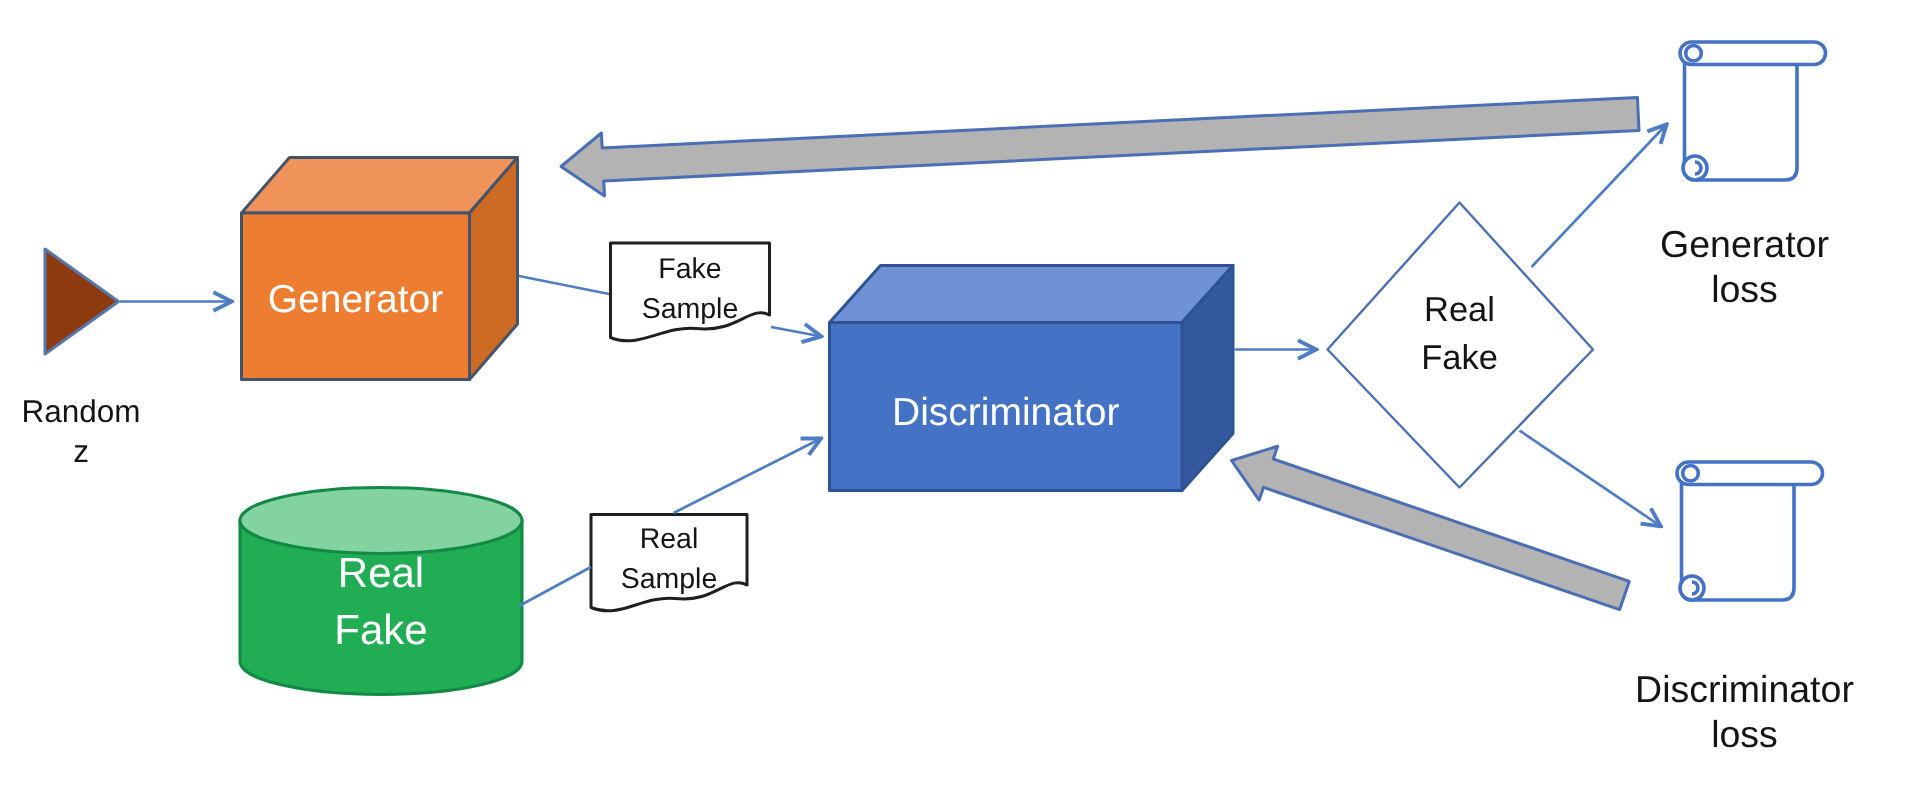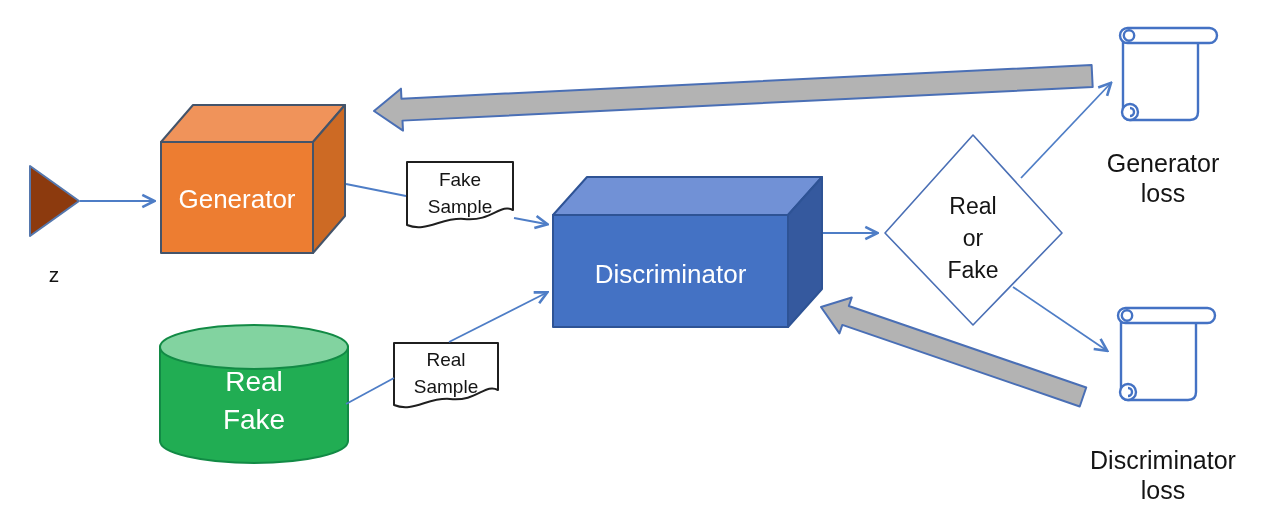--- a/index.html
+++ b/index.html
@@ -90,20 +90,21 @@
     <line class="conn" x1="346" y1="184" x2="406" y2="196"></line>
     <line class="conn" x1="514" y1="218" x2="546" y2="224" marker-end="url(#arrowOpen)"></line>
     <line class="conn" x1="346" y1="404" x2="394" y2="378"></line>
     <line class="conn" x1="449" y1="342" x2="546" y2="293" marker-end="url(#arrowOpen)"></line>
     <line class="conn" x1="823" y1="233" x2="876" y2="233" marker-end="url(#arrowOpen)"></line>
     <line class="conn" x1="1021" y1="178" x2="1110" y2="84" marker-end="url(#arrowOpen)"></line>
     <line class="conn" x1="1013" y1="287" x2="1106" y2="350" marker-end="url(#arrowOpen)"></line>
   </svg>
 
   <div class="lbl" style="left:2px;top:261px;width:104px;font-size:21px;line-height:27px;">
+    <div>Random</div>
     <div>z</div>
   </div>
 
   <div class="lbl light" style="left:161px;top:183px;width:152px;font-size:26px;">Generator</div>
 
   <div class="lbl" style="left:406px;top:166px;width:108px;font-size:19px;line-height:27px;">
     <div>Fake</div>
     <div>Sample</div>
   </div>
 
@@ -114,21 +115,20 @@
 
   <div class="lbl" style="left:393px;top:346px;width:106px;font-size:19px;line-height:27px;">
     <div>Real</div>
     <div>Sample</div>
   </div>
 
   <div class="lbl light" style="left:553px;top:258px;width:235px;font-size:26px;">Discriminator</div>
 
   <div class="lbl" style="left:903px;top:190px;width:140px;font-size:23px;line-height:32px;">
     <div>Real</div>
-    <div>or</div>
     <div>Fake</div>
   </div>
 
   <div class="lbl" style="left:1083px;top:148px;width:160px;font-size:25px;line-height:30px;">
     <div>Generator</div>
     <div>loss</div>
   </div>
 
   <div class="lbl" style="left:1083px;top:445px;width:160px;font-size:25px;line-height:30px;">
     <div>Discriminator</div>

